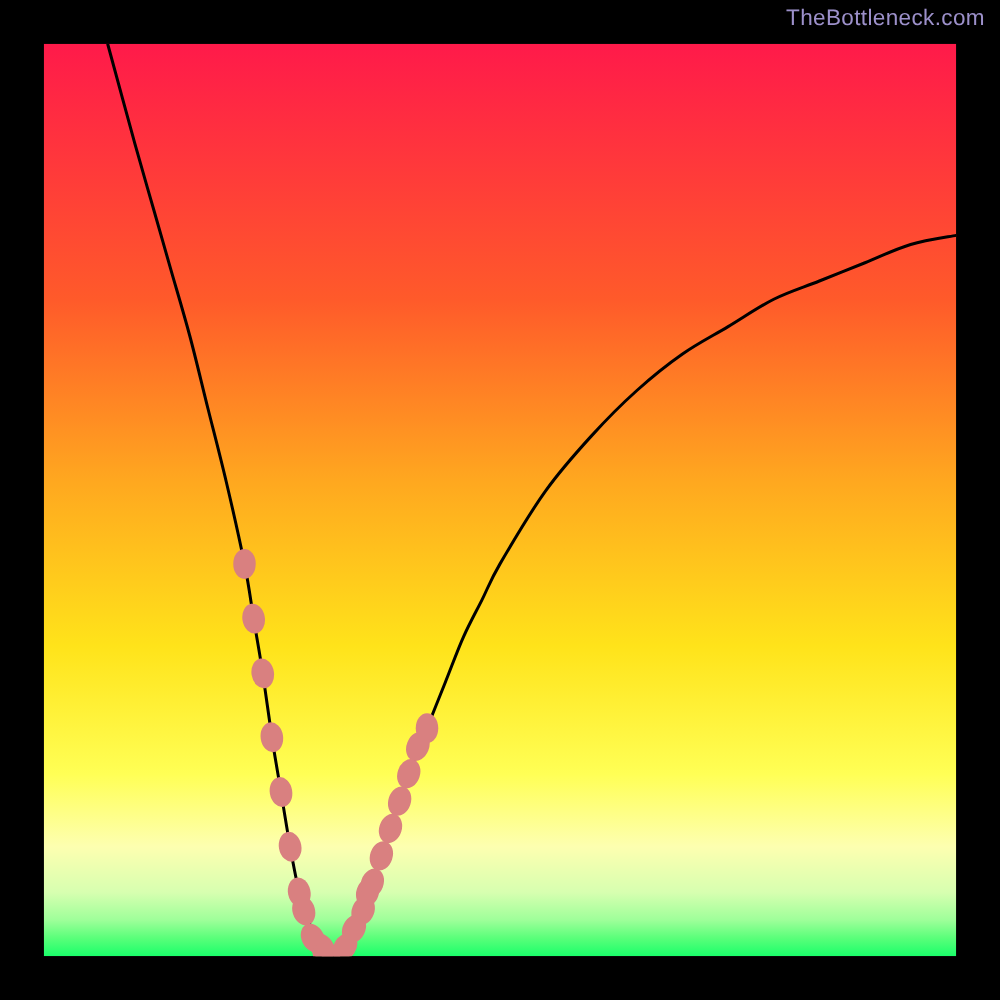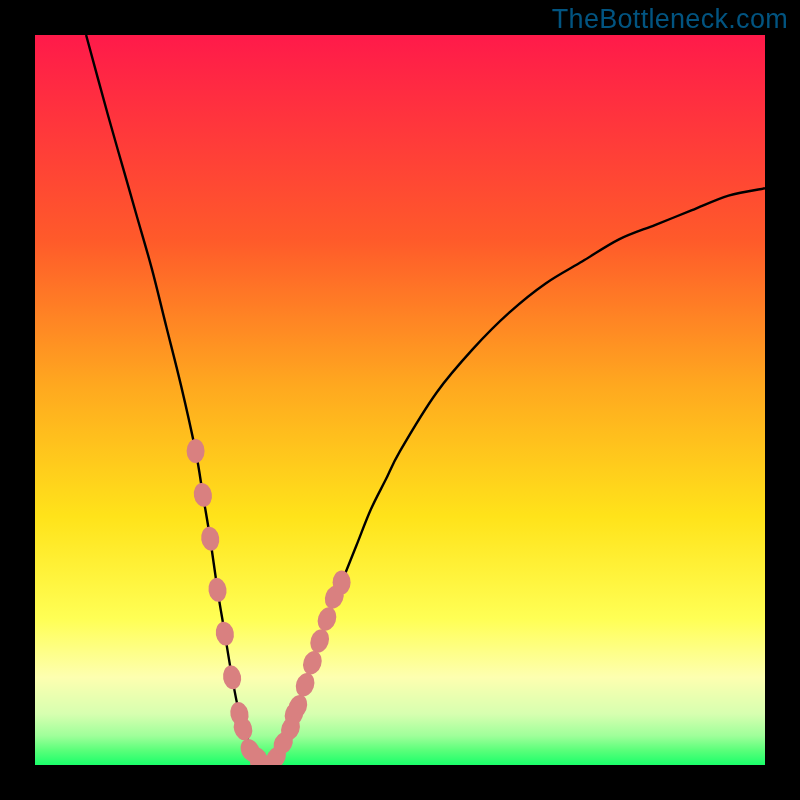--- a/index.html
+++ b/index.html
@@ -14,23 +14,23 @@
   .stage {
     position: relative;
     width: 800px;
     height: 800px;
     background: #000;
   }
   .watermark {
     position: absolute;
     top: 4px;
     right: 12px;
-    color: #0369a1;
+    color: #c4b5fd;
     opacity: 0.8;
-    font-size: 27px;
+    font-size: 18px;
     font-weight: 500;
     letter-spacing: 0.3px;
     user-select: none;
   }
   .plot {
     position: absolute;
     left: 35px;
     top: 35px;
     width: 730px;
     height: 730px;

